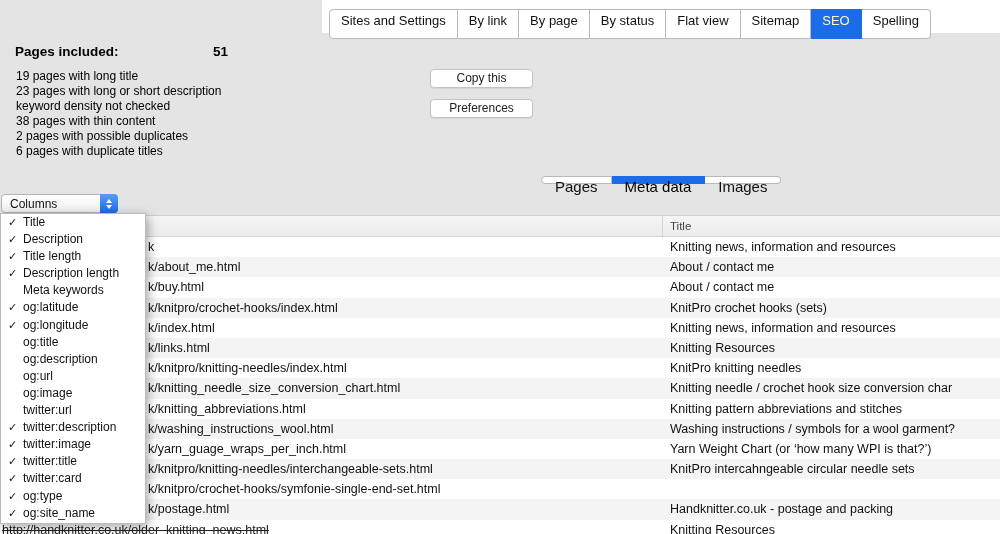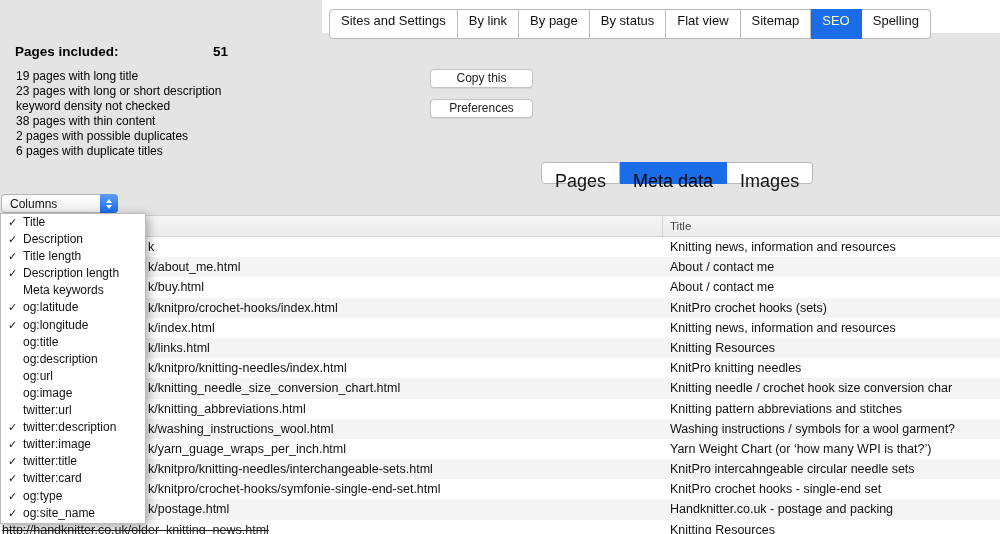--- a/index.html
+++ b/index.html
@@ -27,21 +27,21 @@
     position:absolute; width:103px; height:19px; background:#fff;
     border:1px solid #c3c3c3; border-radius:4px; font-size:12px; color:#222;
     text-align:center; line-height:17px; box-shadow:0 1px 1px rgba(0,0,0,0.06);
   }
   .btn-copy { left:430px; top:69px; }
   .btn-prefs { left:430px; top:99px; }
   
   .subtabbar { position:absolute; left:541px; top:162px; height:22px; display:flex; }
   .subtab {
     background:#fff; border:1px solid #b9b9b9; border-left:none;
-    padding:8px 13px; font-size:18px; line-height:20px; color:#111; white-space:nowrap;
+    padding:0 13px; font-size:15px; line-height:20px; color:#111; white-space:nowrap;margin-top:14px;
   }
   .subtab:first-child { border-left:1px solid #b9b9b9; border-radius:4px 0 0 4px; }
   .subtab:last-child { border-radius:0 4px 4px 0; }
   .subtab.selected { background:var(--accent); border-color:var(--accent); color:#000000; }
   
   .popup {
     position:absolute; left:1px; top:194px; width:117px; height:19px;
     background:linear-gradient(#ffffff,#f0f0f0); border:1px solid #b5b5b5; border-radius:4px;
   }
   .popup-label { position:absolute; left:8px; top:1px; font-size:12px; line-height:16px; color:#111; }
@@ -172,21 +172,20 @@
       <div class="row">
         <span class="cell-url">k/yarn_guage_wraps_per_inch.html</span>
         <span class="cell-title">Yarn Weight Chart (or ‘how many WPI is that?’)</span>
       </div>
       <div class="row">
         <span class="cell-url">k/knitpro/knitting-needles/interchangeable-sets.html</span>
         <span class="cell-title">KnitPro intercahngeable circular needle sets</span>
       </div>
       <div class="row">
         <span class="cell-url">k/knitpro/crochet-hooks/symfonie-single-end-set.html</span>
-        <span class="cell-title">KnitPro crochet hooks - single-end set</span>
       </div>
       <div class="row">
         <span class="cell-url">k/postage.html</span>
         <span class="cell-title">Handknitter.co.uk - postage and packing</span>
       </div>
       <div class="row last-row">
         <span class="cell-url">http://handknitter.co.uk/older_knitting_news.html</span>
         <span class="cell-title">Knitting Resources</span>
       </div>
     </div>

